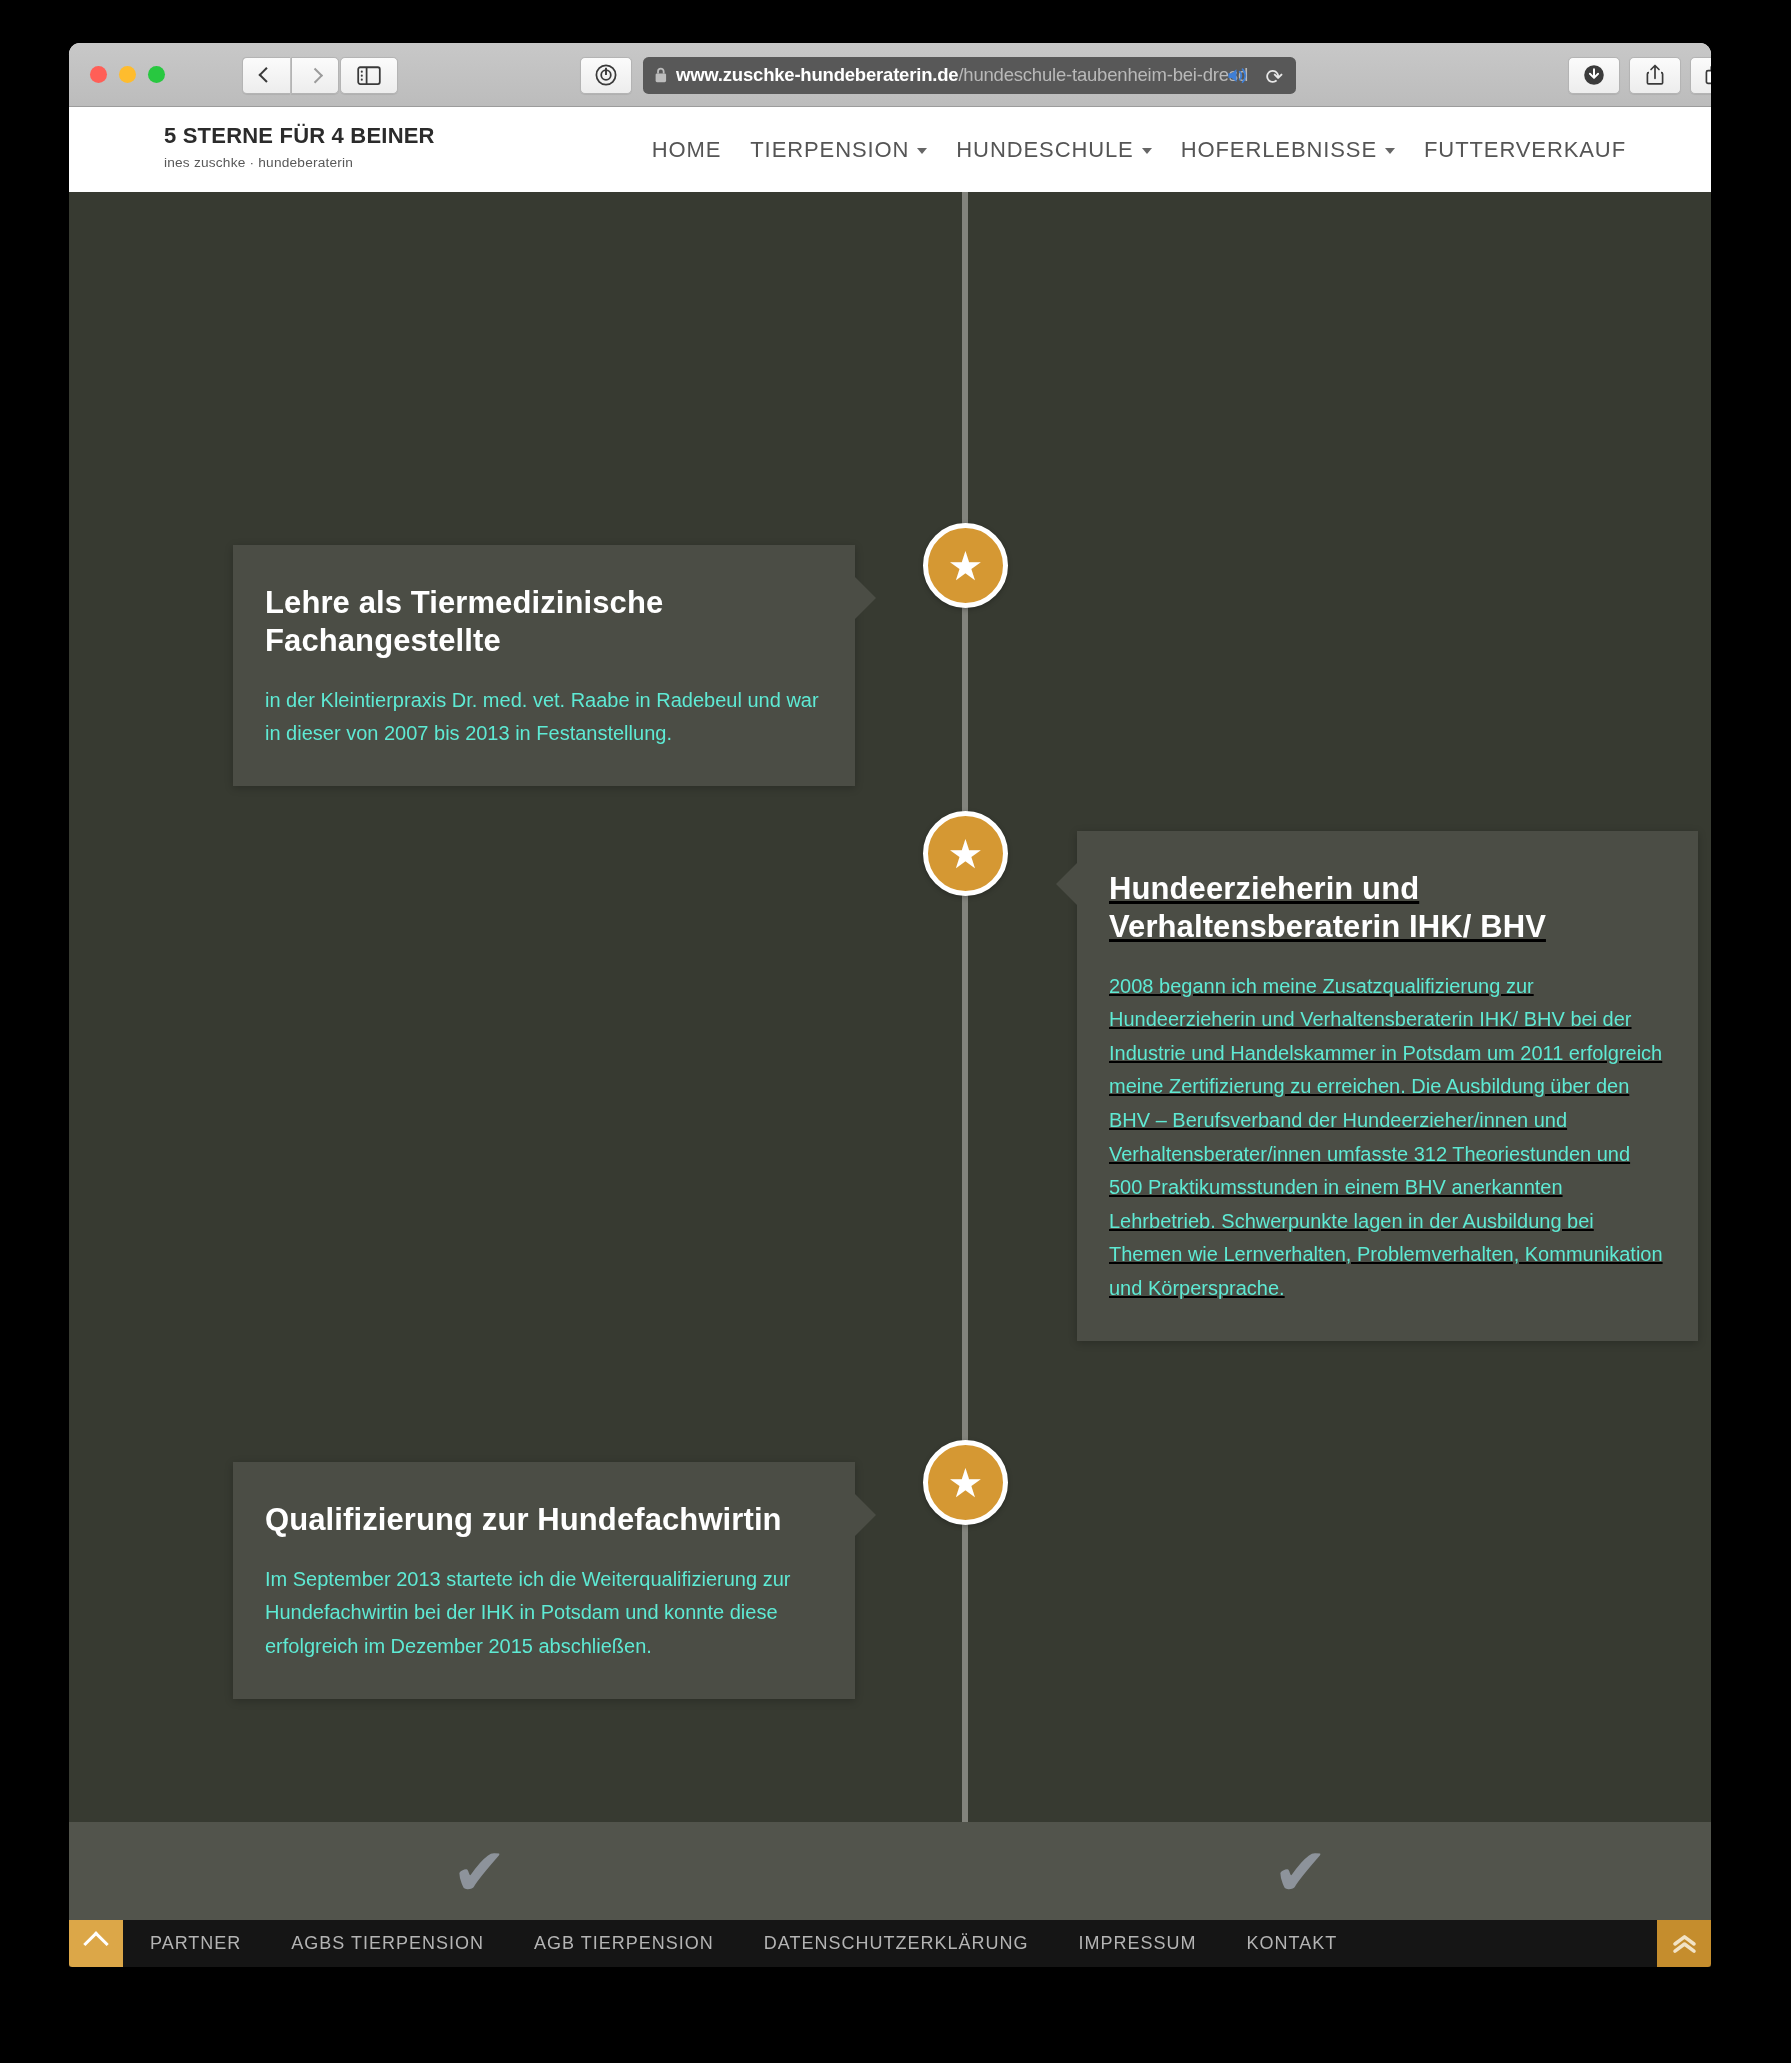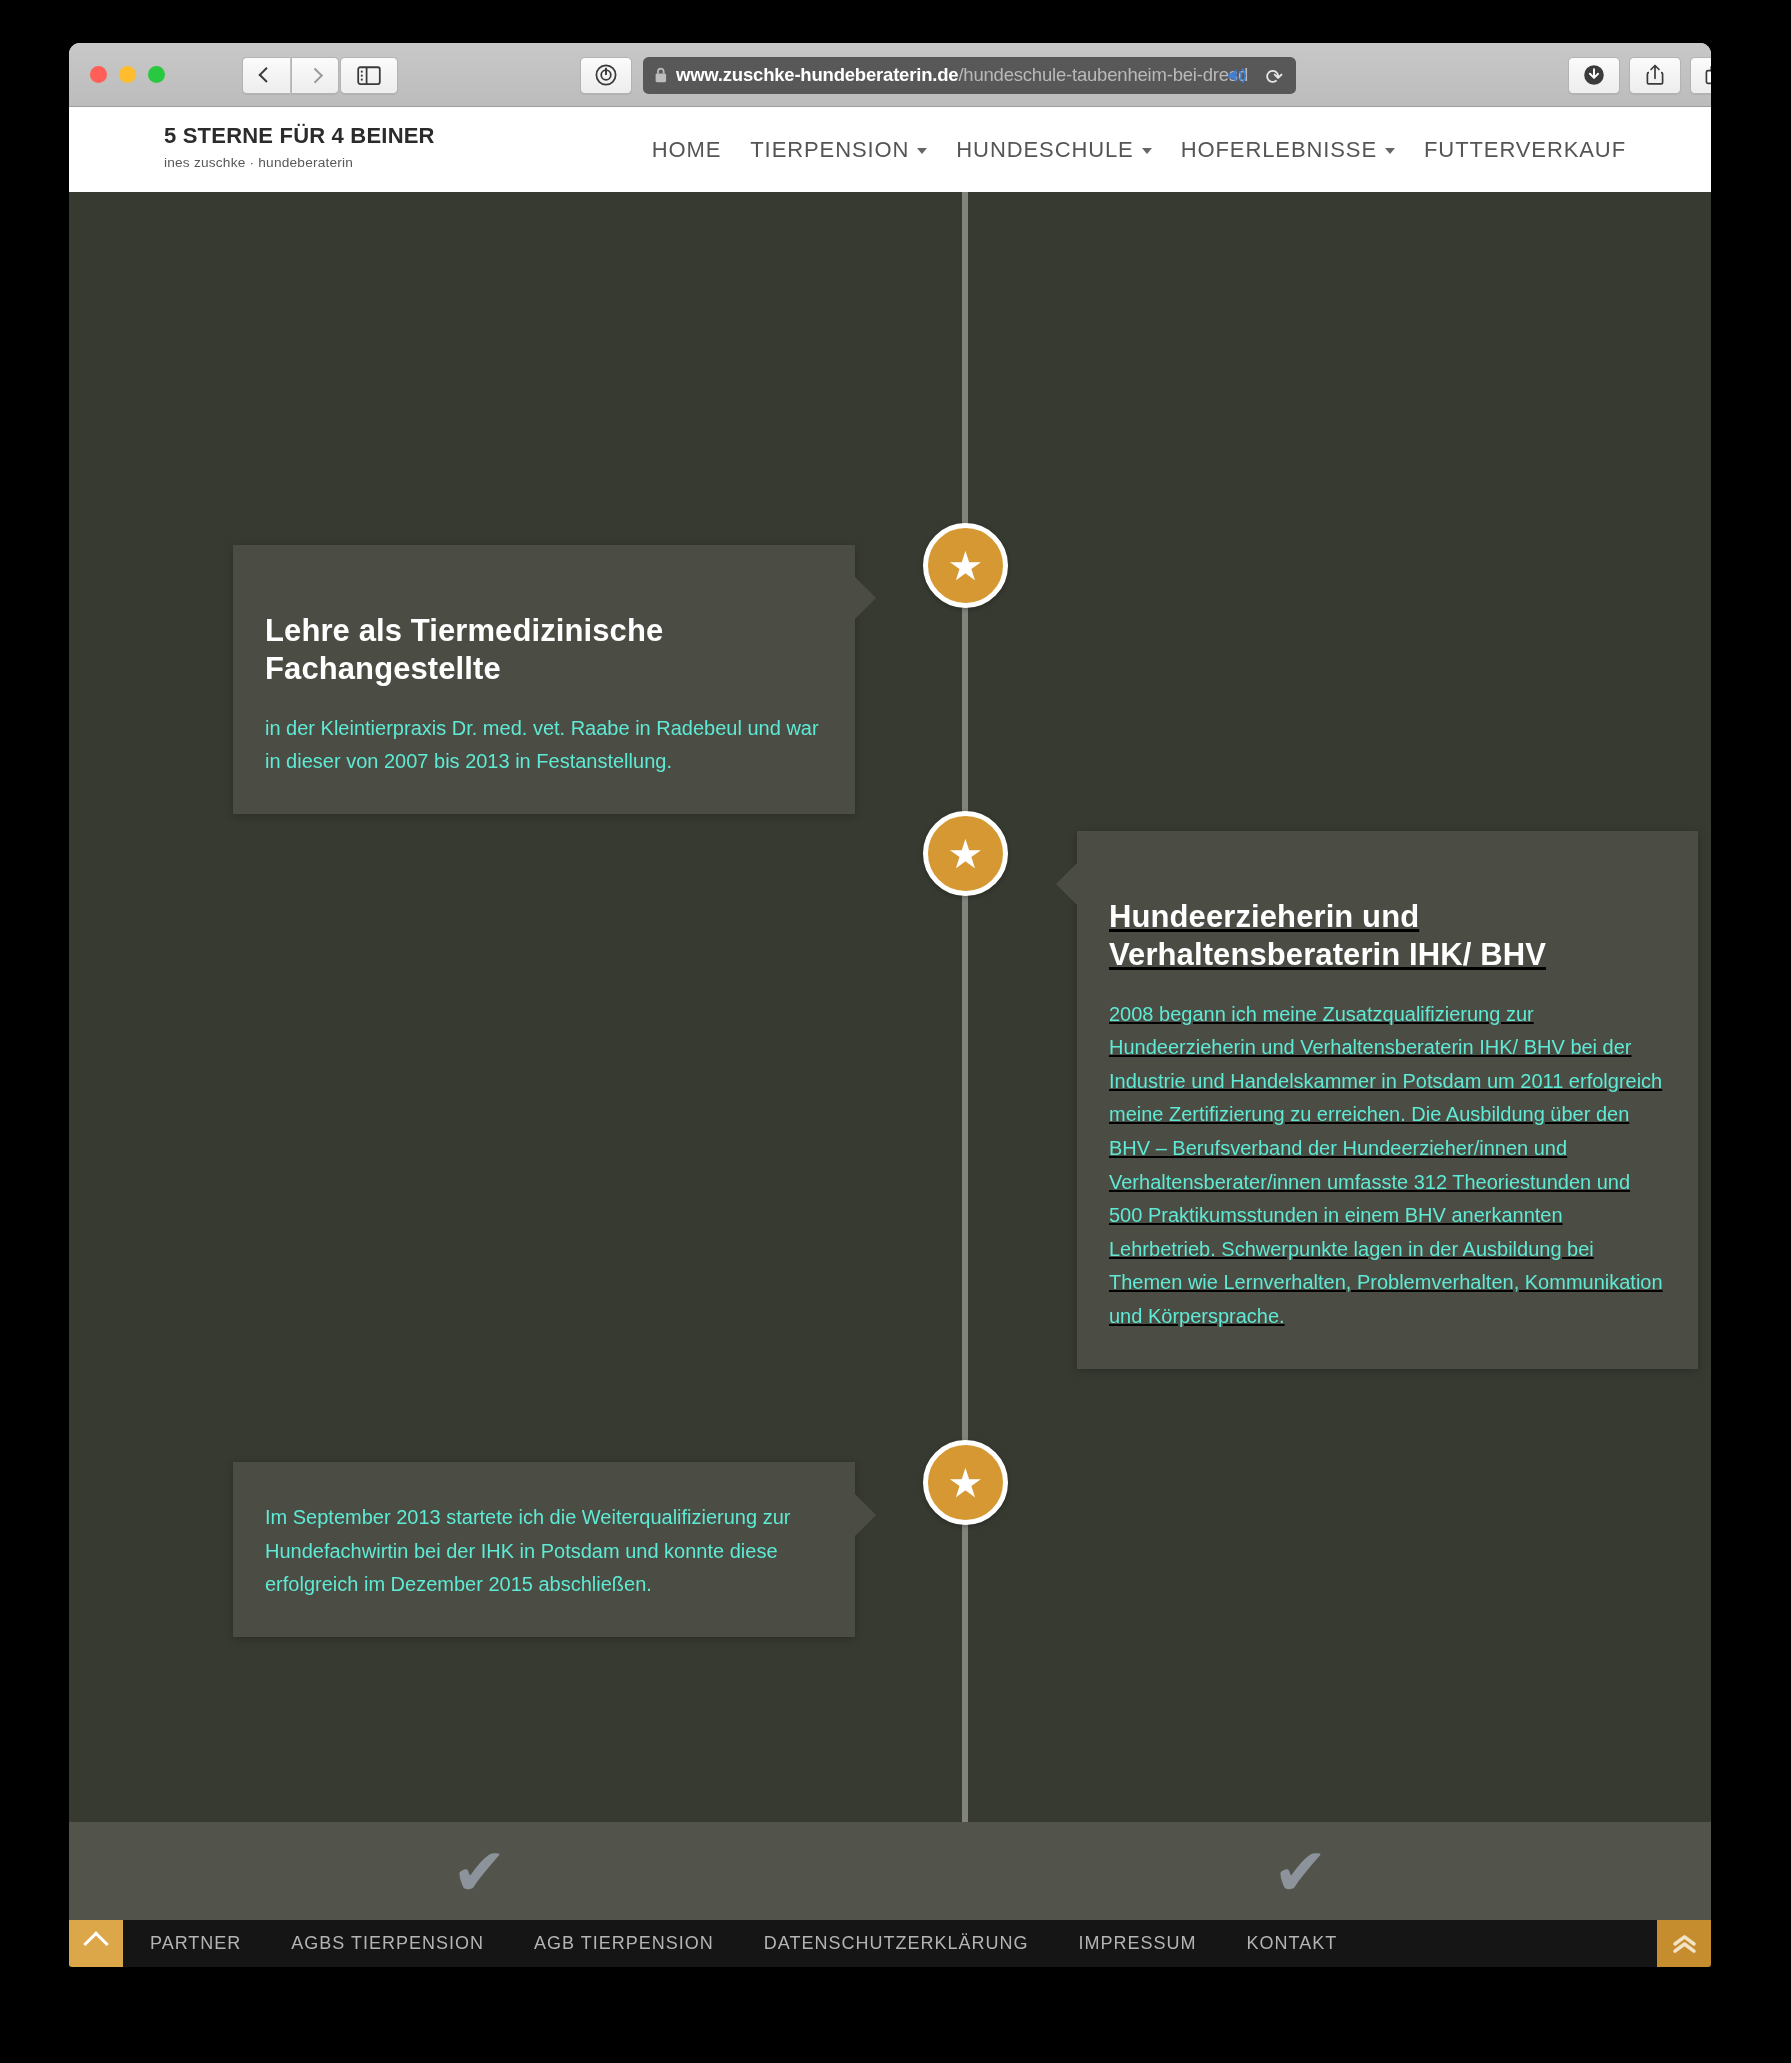--- a/index.html
+++ b/index.html
@@ -120,21 +120,20 @@
   .tl-card {
     position: absolute;
     background: #4b4d45;
     padding: 39px 32px 35px 32px;
     box-shadow: 0 2.4px 8px rgba(0,0,0,.22);
   }
   .tl-card .card-title {
     font-size: 31px; font-weight: 700; color: #fff;
     line-height: 1.22; letter-spacing: 0.1px;
     margin-bottom: 24px;
-    margin-top: 28px;
   }
   .tl-card .card-body {
     font-size: 20px; color: #5eead4;
     line-height: 1.68;
   }
   
   .tail {
     position: absolute;
     width: 0; height: 0;
     border-top: 21px solid transparent;
@@ -343,20 +342,21 @@
     </div>
 
     <div class="tl-card" id="card-2">
       <div class="tail left"></div>
       <div class="card-title">Hundeerzieherin und Verhaltensberaterin IHK/ BHV</div>
       <div class="card-body">2008 begann ich meine Zusatzqualifizierung zur Hundeerzieherin und Verhaltensberaterin IHK/ BHV bei der Industrie und Handelskammer in Potsdam um 2011 erfolgreich meine Zertifizierung zu erreichen. Die Ausbildung über den BHV – Berufsverband der Hundeerzieher/innen und Verhaltensberater/innen umfasste 312 Theoriestunden und 500 Praktikumsstunden in einem BHV anerkannten Lehrbetrieb. Schwerpunkte lagen in der Ausbildung bei Themen wie Lernverhalten, Problemverhalten, Kommunikation und Körpersprache.</div>
     </div>
 
     <div class="tl-card" id="card-3">
       <div class="tail right"></div>
+      <div class="card-title">Qualifizierung zur Hundefachwirtin</div>
       <div class="card-body">Im September 2013 startete ich die Weiterqualifizierung zur Hundefachwirtin bei der IHK in Potsdam und konnte diese erfolgreich im Dezember 2015 abschließen.</div>
     </div>
 
     <div class="tl-marker" id="marker-1">
       <span class="star-glyph">★</span>
     </div>
     <div class="tl-marker" id="marker-2">
       <span class="star-glyph">★</span>
     </div>
     <div class="tl-marker" id="marker-3">

